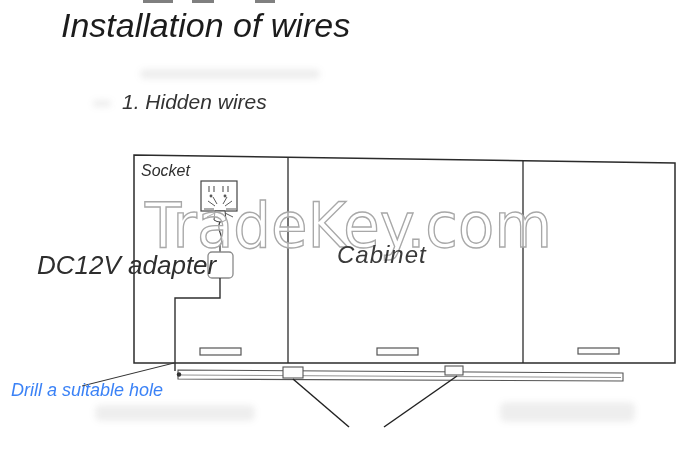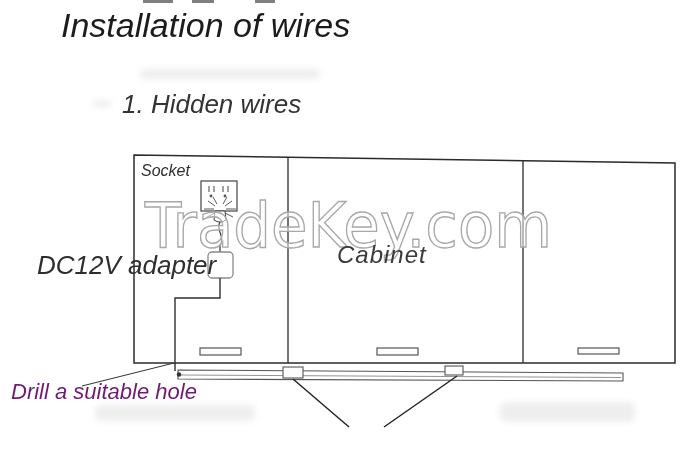--- a/index.html
+++ b/index.html
@@ -2,25 +2,25 @@
 <html><head>
 <meta charset="utf-8">
 <style>
   html,body{margin:0;padding:0;background:#fff;}
   #canvas{
     position:relative;width:699px;height:461px;background:#ffffff;overflow:hidden;
     font-family:"Liberation Sans", sans-serif;color:#2b2b2b;
   }
   .abs{position:absolute;line-height:1;white-space:nowrap;font-style:italic;}
   #page-title{left:61px;top:8px;font-size:34px;color:#1c1c1c;}
-  #section-heading{left:122px;top:91px;font-size:26px;color:#333;}
+  #section-heading{left:122px;top:91px;font-size:21px;color:#333;}
   #socket-label{left:141px;top:163px;font-size:16px;color:#2e2e2e;}
   #adapter-label{left:37px;top:252px;font-size:26px;color:#2e2e2e;}
   #cabinet-label{left:337px;top:243px;font-size:24px;letter-spacing:1px;color:#3a3a3a;}
-  #drill-note{left:11px;top:381px;font-size:22px;color:#701a75;}
+  #drill-note{left:11px;top:381px;font-size:18px;color:#3b82f6;}
   #clip-note{left:188px;top:427px;font-size:24px;color:#333;}
   svg{position:absolute;left:0;top:0;}
   .smudge{position:absolute;background:rgba(90,90,90,0.10);filter:blur(3px);border-radius:6px;}
   #watermark-text{
     font-family:"DejaVu Sans", sans-serif;
     fill:rgba(255,255,255,0.5);
     stroke:#a8a8a8;stroke-width:1.4px;
     font-size:63px;
   }
 </style>

